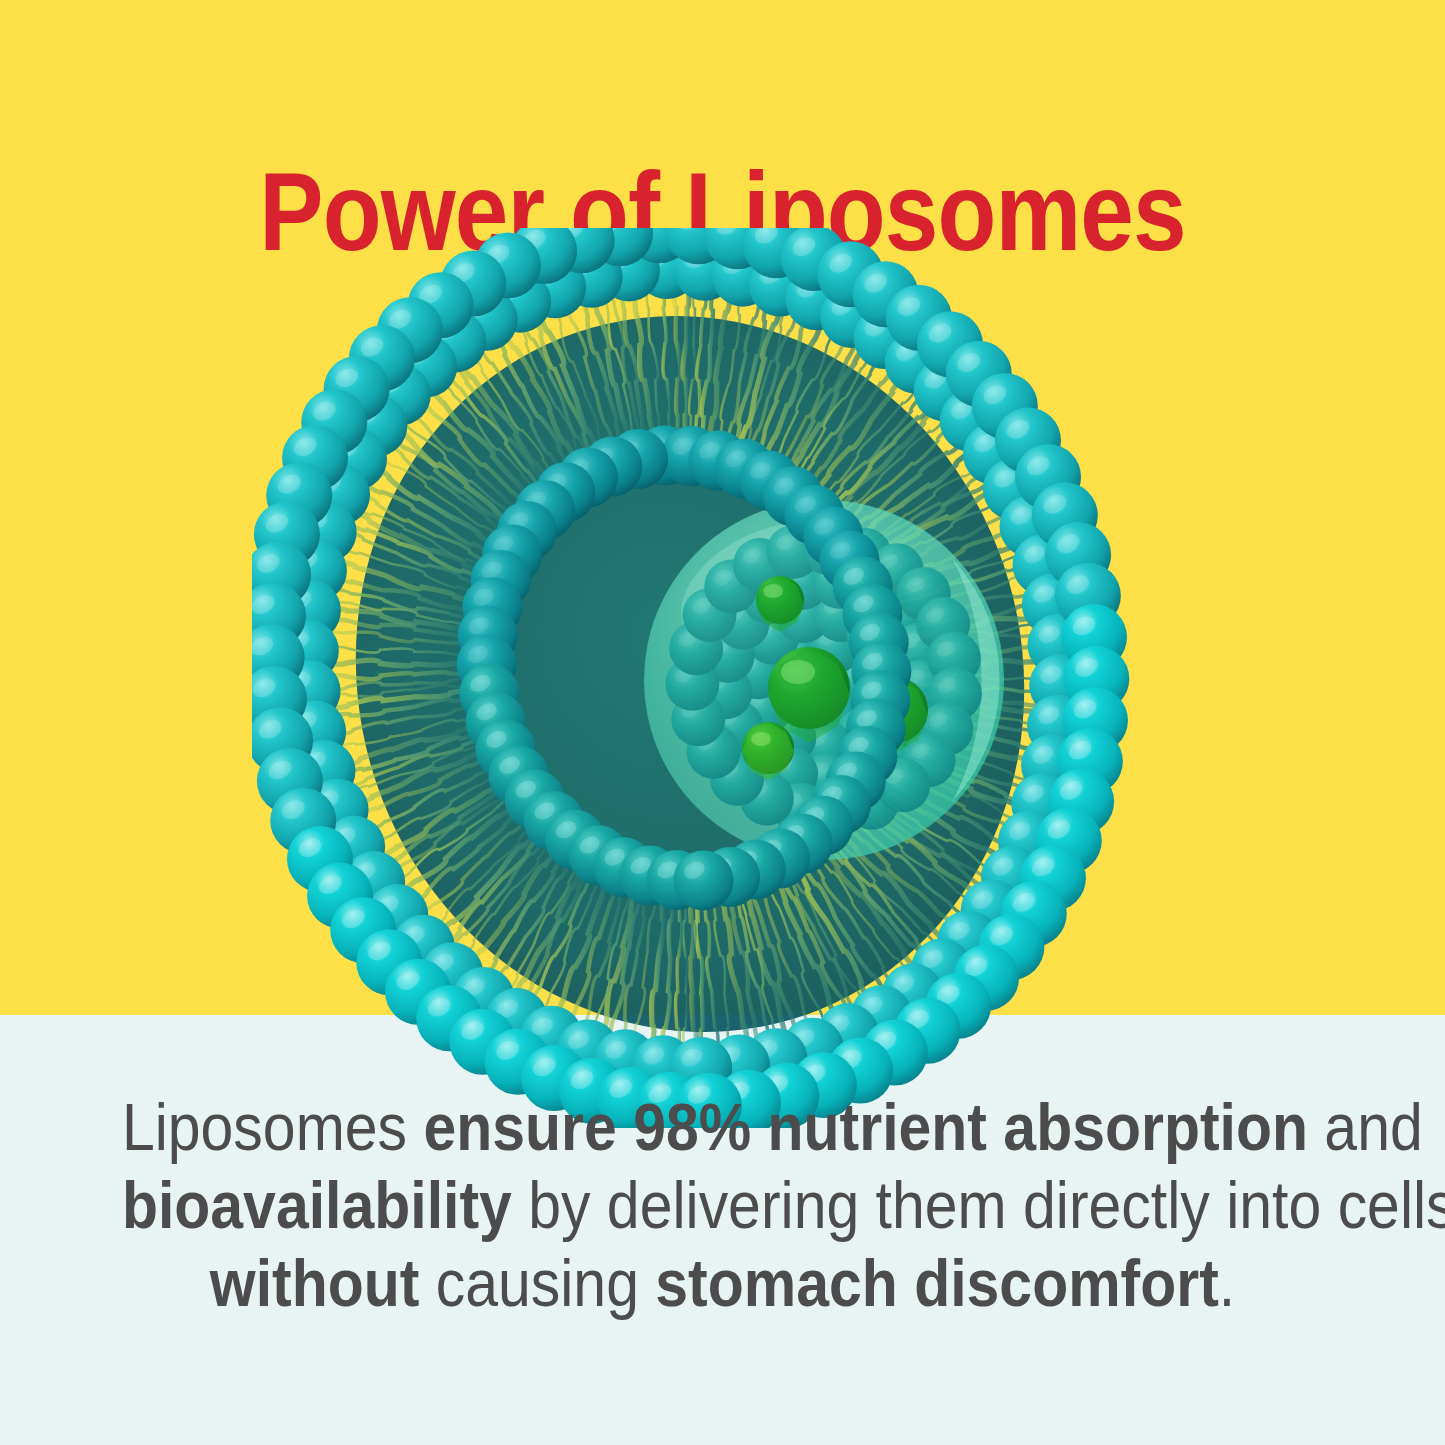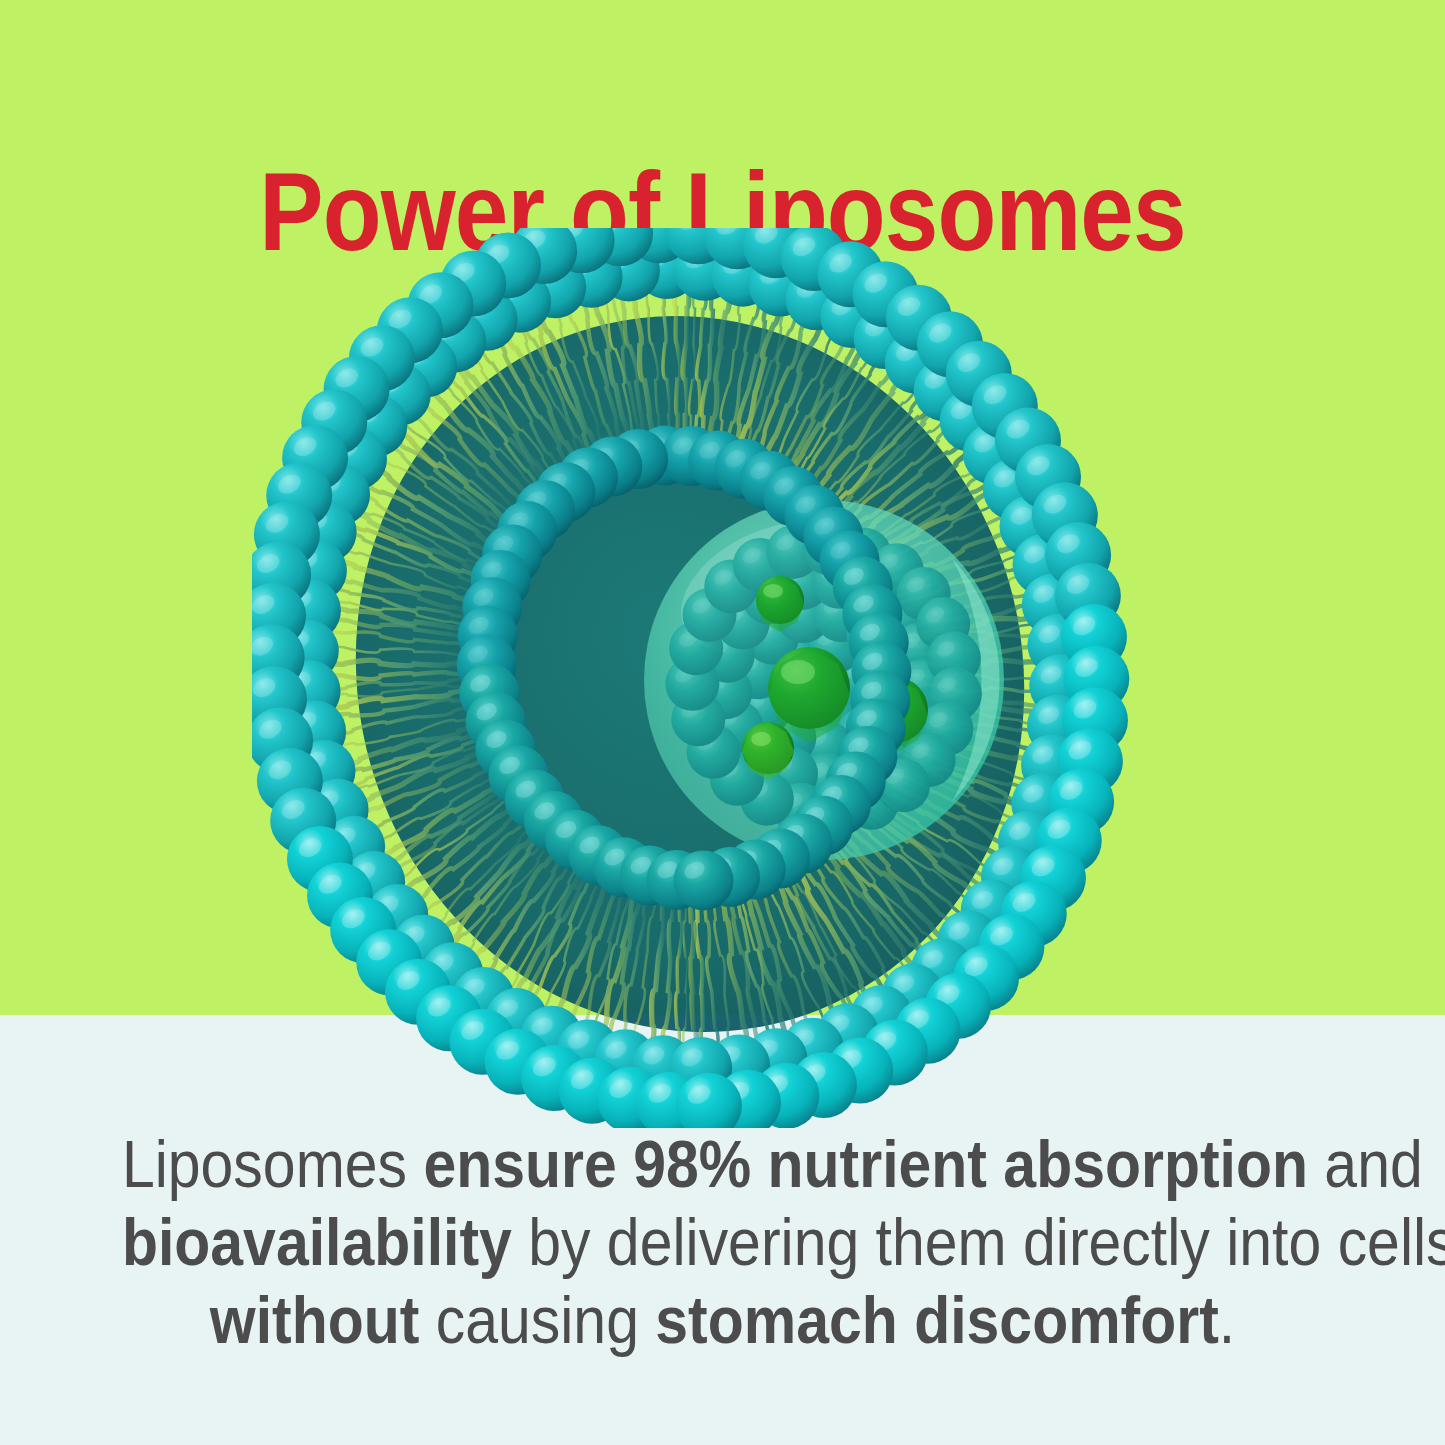--- a/index.html
+++ b/index.html
@@ -10,21 +10,21 @@
     width: 1445px;
     height: 1445px;
     background: #e8f4f4;
     font-family: "Liberation Sans", sans-serif;
     overflow: hidden;
   }
   #poster {
     position: relative;
     width: 1445px;
     height: 1015px;
-    background: #bef264;
+    background: #fde047;
     box-sizing: border-box;
   }
 
   
   #title {
     position: absolute;
     top: 78px;
     left: 0;
     width: 1445px;
     text-align: center;
@@ -49,21 +49,21 @@
   }
   #illustration svg {
     display: block;
     width: 950px;
     height: 900px;
   }
 
   
   #caption {
     position: absolute;
-    top: 1125px;
+    top: 1088px;
     left: 40px;
     width: 1365px;
     text-align: center;
     color: #4c4c4c;
     font-family: "Liberation Sans Narrow", "Liberation Sans", sans-serif;
     font-size: 67px;
     line-height: 78px;
   }
   #caption .ln {
     display: block;

